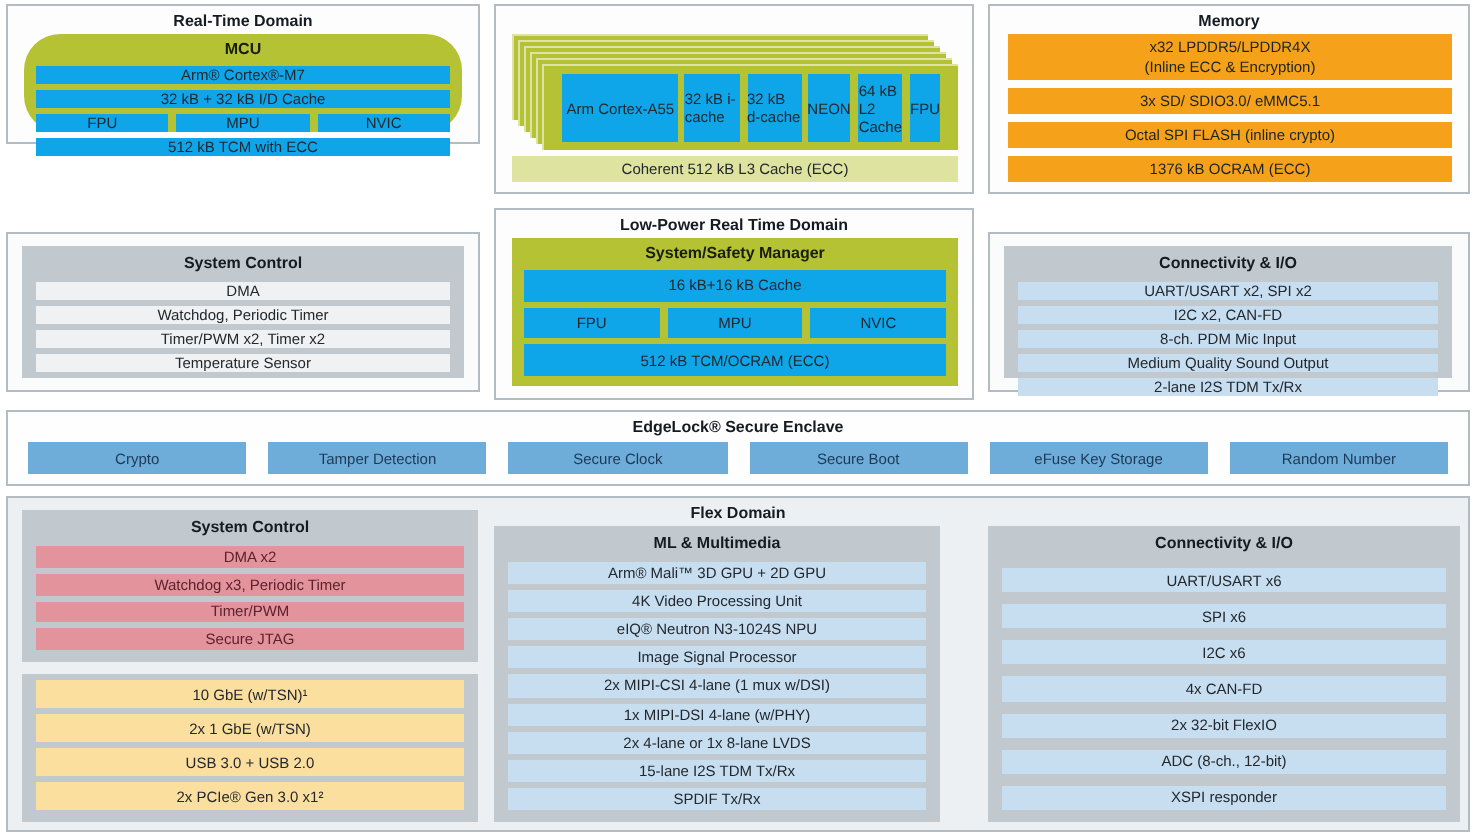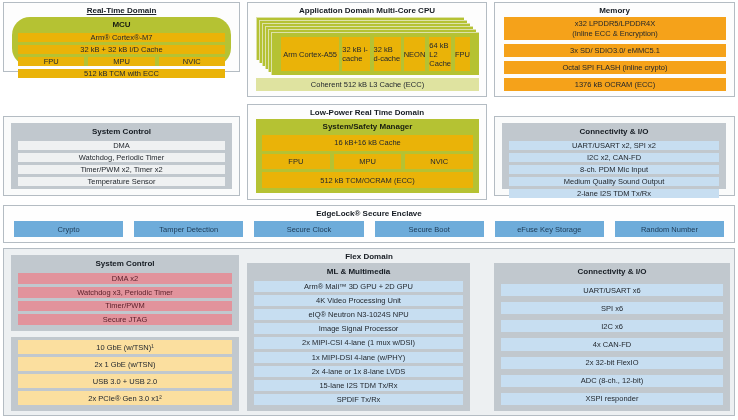--- a/index.html
+++ b/index.html
@@ -3,26 +3,26 @@
 <meta charset="utf-8">
 <style>
   html,body{margin:0;padding:0;background:#ffffff;}
   .canvas{position:relative;width:738px;height:420px;background:#ffffff;
           font-family:"Liberation Sans",sans-serif;color:#20262e;overflow:hidden;}
   .sec{position:absolute;border:1px solid #b4bcc3;background:#fdfdfd;box-sizing:border-box;}
   .sec-title{text-align:center;font-size:8px;font-weight:bold;padding-top:3px;color:#151b22;}
   
   .lime{background:#b5c233;display:flex;flex-direction:column;gap:3px;padding:2px 6px 5px;box-sizing:border-box;}
   .lime-title{text-align:center;font-size:8px;font-weight:bold;color:#181d10;padding:1px 0;}
-  .lrow{background:#eab308;flex:1;display:flex;align-items:center;justify-content:center;
+  .lrow{background:#0ea5e9;flex:1;display:flex;align-items:center;justify-content:center;
         font-size:7.5px;color:#23282e;}
   .chiprow{display:flex;gap:4px;flex:1;}
   .chiprow .lrow{flex:1;}
   
-  #rtd{left:3px;top:2px;width:237px;height:70px;text-decoration:underline;}
+  #rtd{left:3px;top:2px;width:237px;height:70px;}
   #rtd .lime{position:absolute;left:8px;right:8px;top:14px;bottom:5px;border-radius:18px;}
   #app{left:247px;top:2px;width:240px;height:95px;}
   .stack{position:absolute;left:8px;right:7px;top:14px;height:58px;}
   .layer,.stack-card{position:absolute;left:15px;right:0;top:15px;bottom:0;background:#b5c233;
         border-top:1px solid #dde2a8;border-left:1px solid #dde2a8;box-sizing:border-box;}
   .layer:nth-child(1){transform:translate(-15px,-15px);}
   .layer:nth-child(2){transform:translate(-12px,-12px);}
   .layer:nth-child(3){transform:translate(-9px,-9px);}
   .layer:nth-child(4){transform:translate(-6px,-6px);}
   .layer:nth-child(5){transform:translate(-3px,-3px);}
@@ -79,21 +79,20 @@
       <div class="chiprow">
         <div class="lrow">FPU</div>
         <div class="lrow">MPU</div>
         <div class="lrow">NVIC</div>
       </div>
       <div class="lrow">512 kB TCM with ECC</div>
     </div>
   </div>
 
   <div class="sec" id="app">
-    <div class="sec-title">Application Domain Multi-Core CPU</div>
     <div class="stack">
       <div class="layer"></div>
       <div class="layer"></div>
       <div class="layer"></div>
       <div class="layer"></div>
       <div class="layer"></div>
       <div class="stack-card">
         <div class="lrow">Arm Cortex-A55</div>
         <div class="chiprow">
           <div class="lrow">32 kB i-cache</div>

